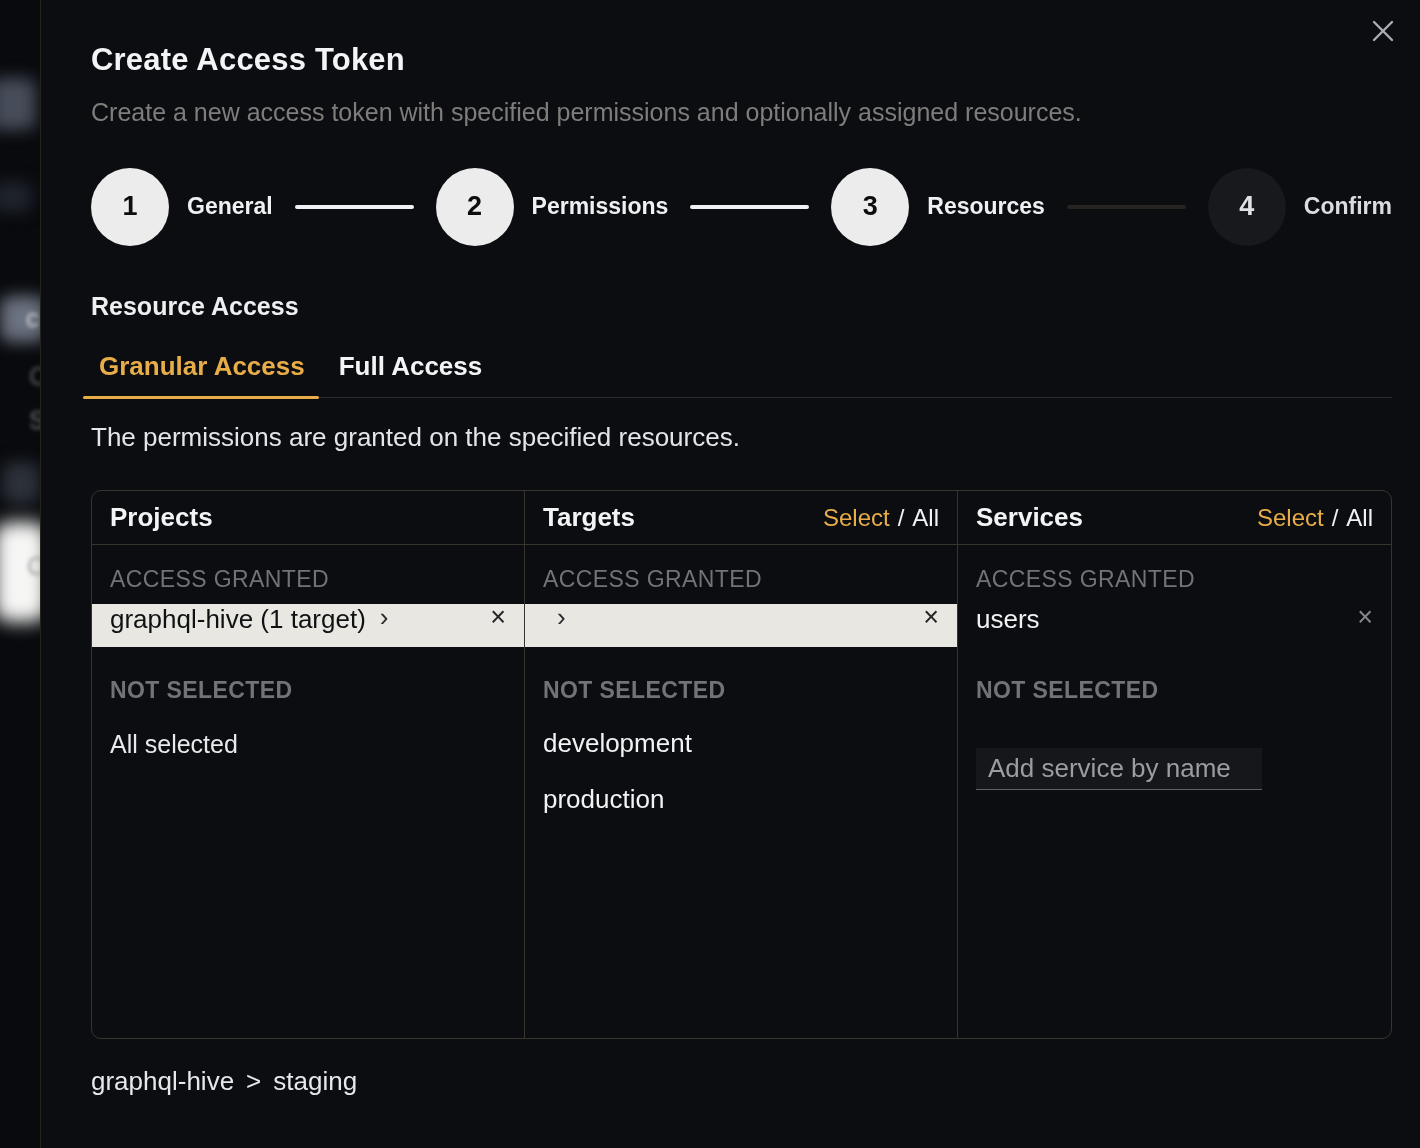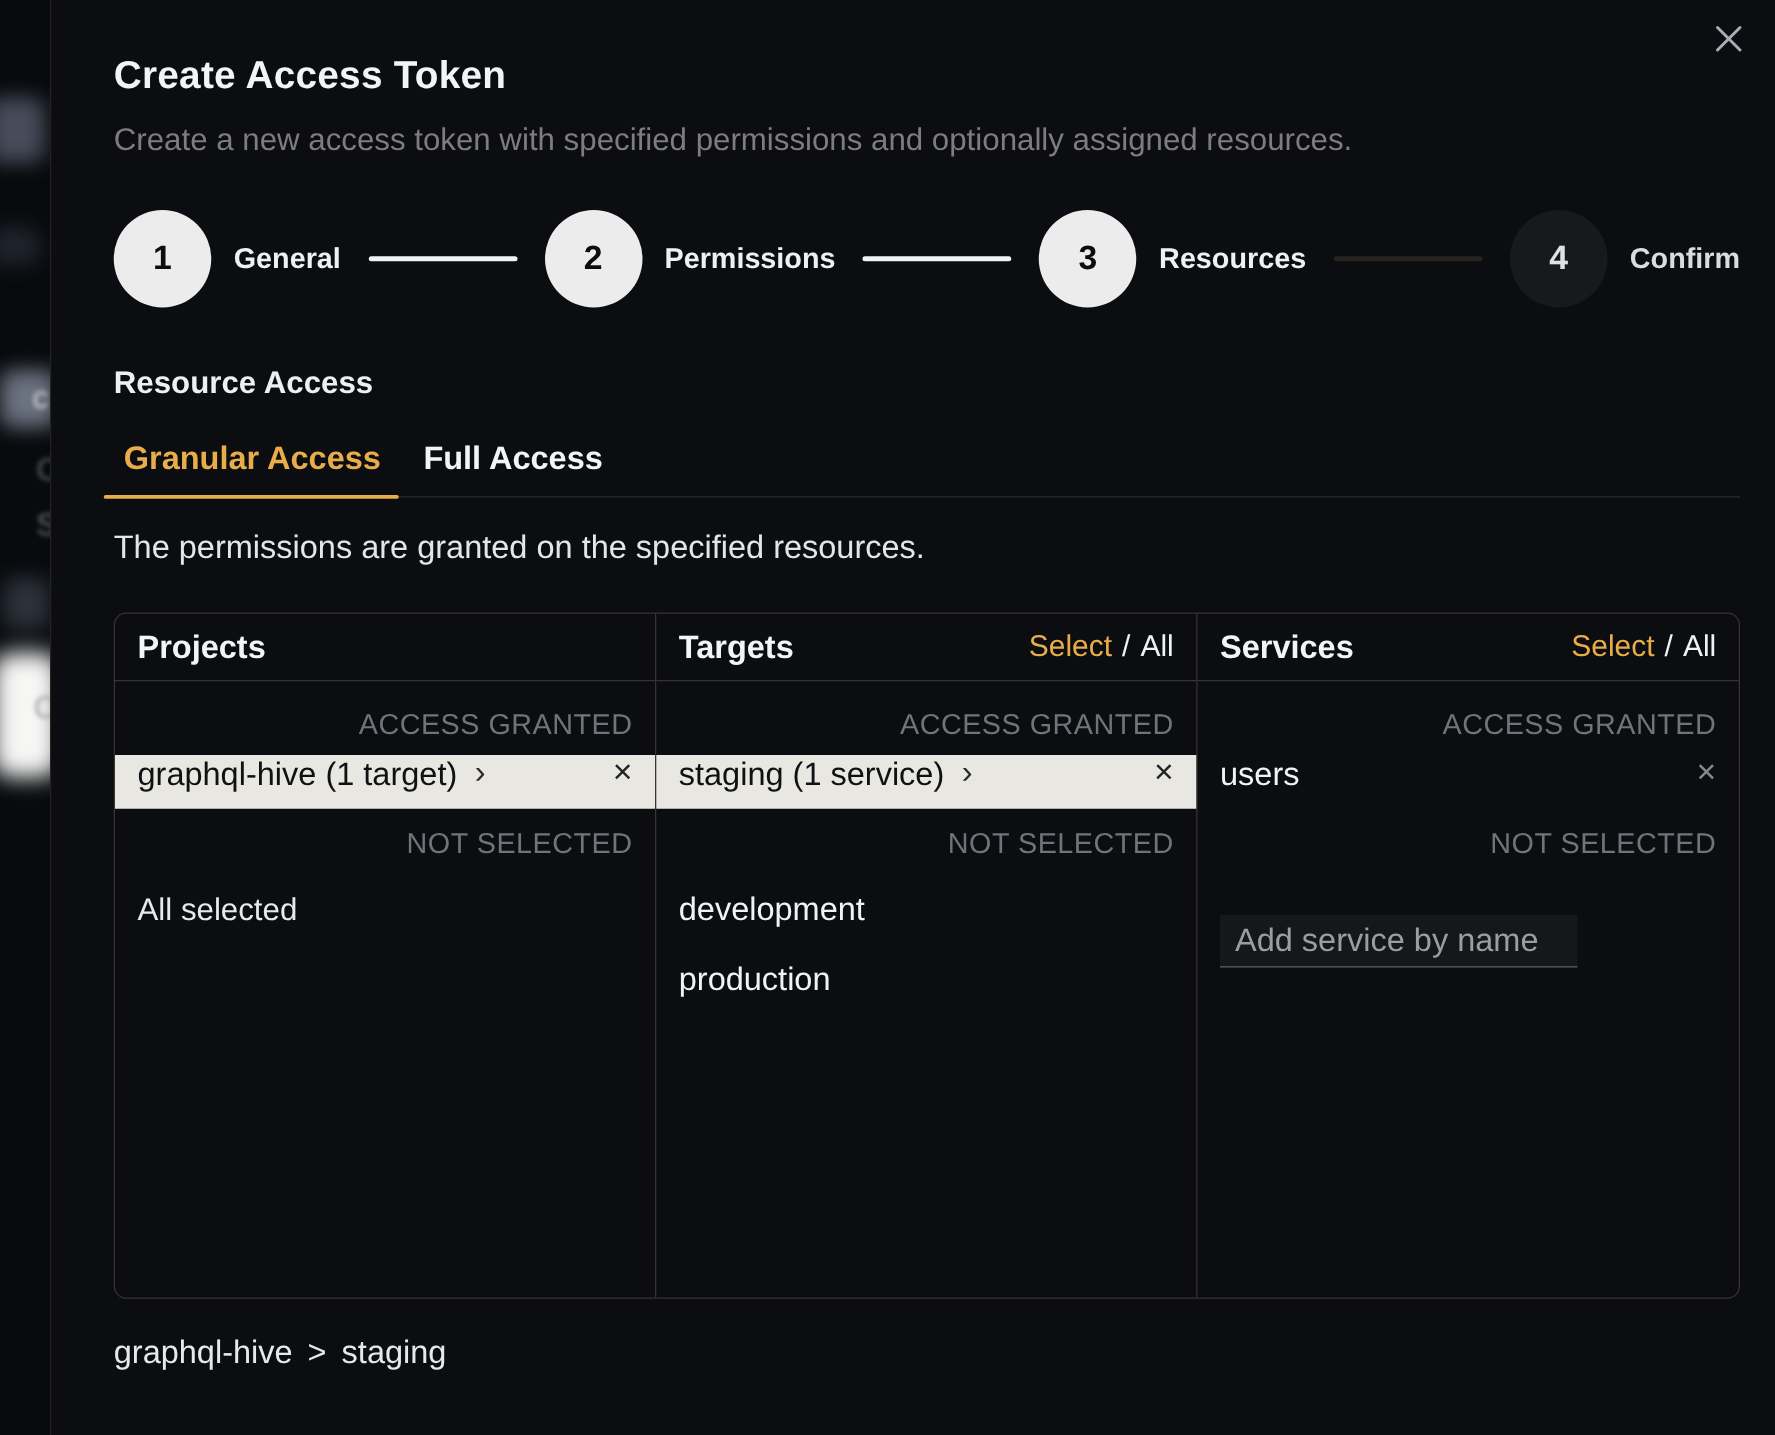--- a/index.html
+++ b/index.html
@@ -97,23 +97,23 @@
     flex: none; height: 54px; border-bottom: 1px solid #38352f;
     display: flex; align-items: center; justify-content: space-between;
     padding: 0 18px;
   }
   .col-title { font-size: 26px; font-weight: 700; color: #f3f4f6; }
   .select-all { font-size: 24px; color: #f0f1f3; display: flex; align-items: center; gap: 8px; }
   .select-link { color: var(--accent, #e8ad49); background: none; border: none; font: inherit; cursor: pointer; }
   .all-link { color: #f0f1f3; background: none; border: none; font: inherit; cursor: pointer; }
   .col-body { flex: 1; display: flex; flex-direction: column; }
   .section-label {
-    padding: 21px 18px 11px; font-size: 23px; letter-spacing: .4px; color: #717379; text-align: right;
-  }
-  .section-label.not-selected { padding-top: 14px; }
+    padding: 21px 18px 11px; font-size: 23px; letter-spacing: .4px; color: #717379;
+  }
+  .section-label.not-selected { padding-top: 30px; font-weight: bold; }
   .granted-row {
     height: 43px; flex: none; display: flex; align-items: flex-start;
     padding: 0 18px; font-size: 26px; cursor: pointer;
   }
   .granted-row.highlight { background: var(--selected-bg, #e9e7e2); color: #101113; }
   .granted-row.plain { color: #f1f2f4; }
   .row-chevron { margin-left: 14px; font-size: 26px; color: #2a2b2c; line-height: 1; }
   .row-spacer { flex: 1; }
   .row-remove {
     background: none; border: none; font-size: 27px; cursor: pointer; line-height: 1;
@@ -220,21 +220,20 @@
         <span class="col-title">Targets</span>
         <span class="select-all">
           <button class="select-link">Select</button>
           <span>/</span>
           <button class="all-link">All</button>
         </span>
       </div>
       <div class="col-body">
         <div class="section-label">ACCESS GRANTED</div>
         <div class="granted-row highlight">
-          <span class="row-text">staging (1 service)</span>
           <span class="row-chevron">›</span>
           <span class="row-spacer"></span>
           <button class="row-remove">×</button>
         </div>
         <div class="section-label not-selected">NOT SELECTED</div>
         <div class="option-row">development</div>
         <div class="option-row">production</div>
       </div>
     </div>
 

